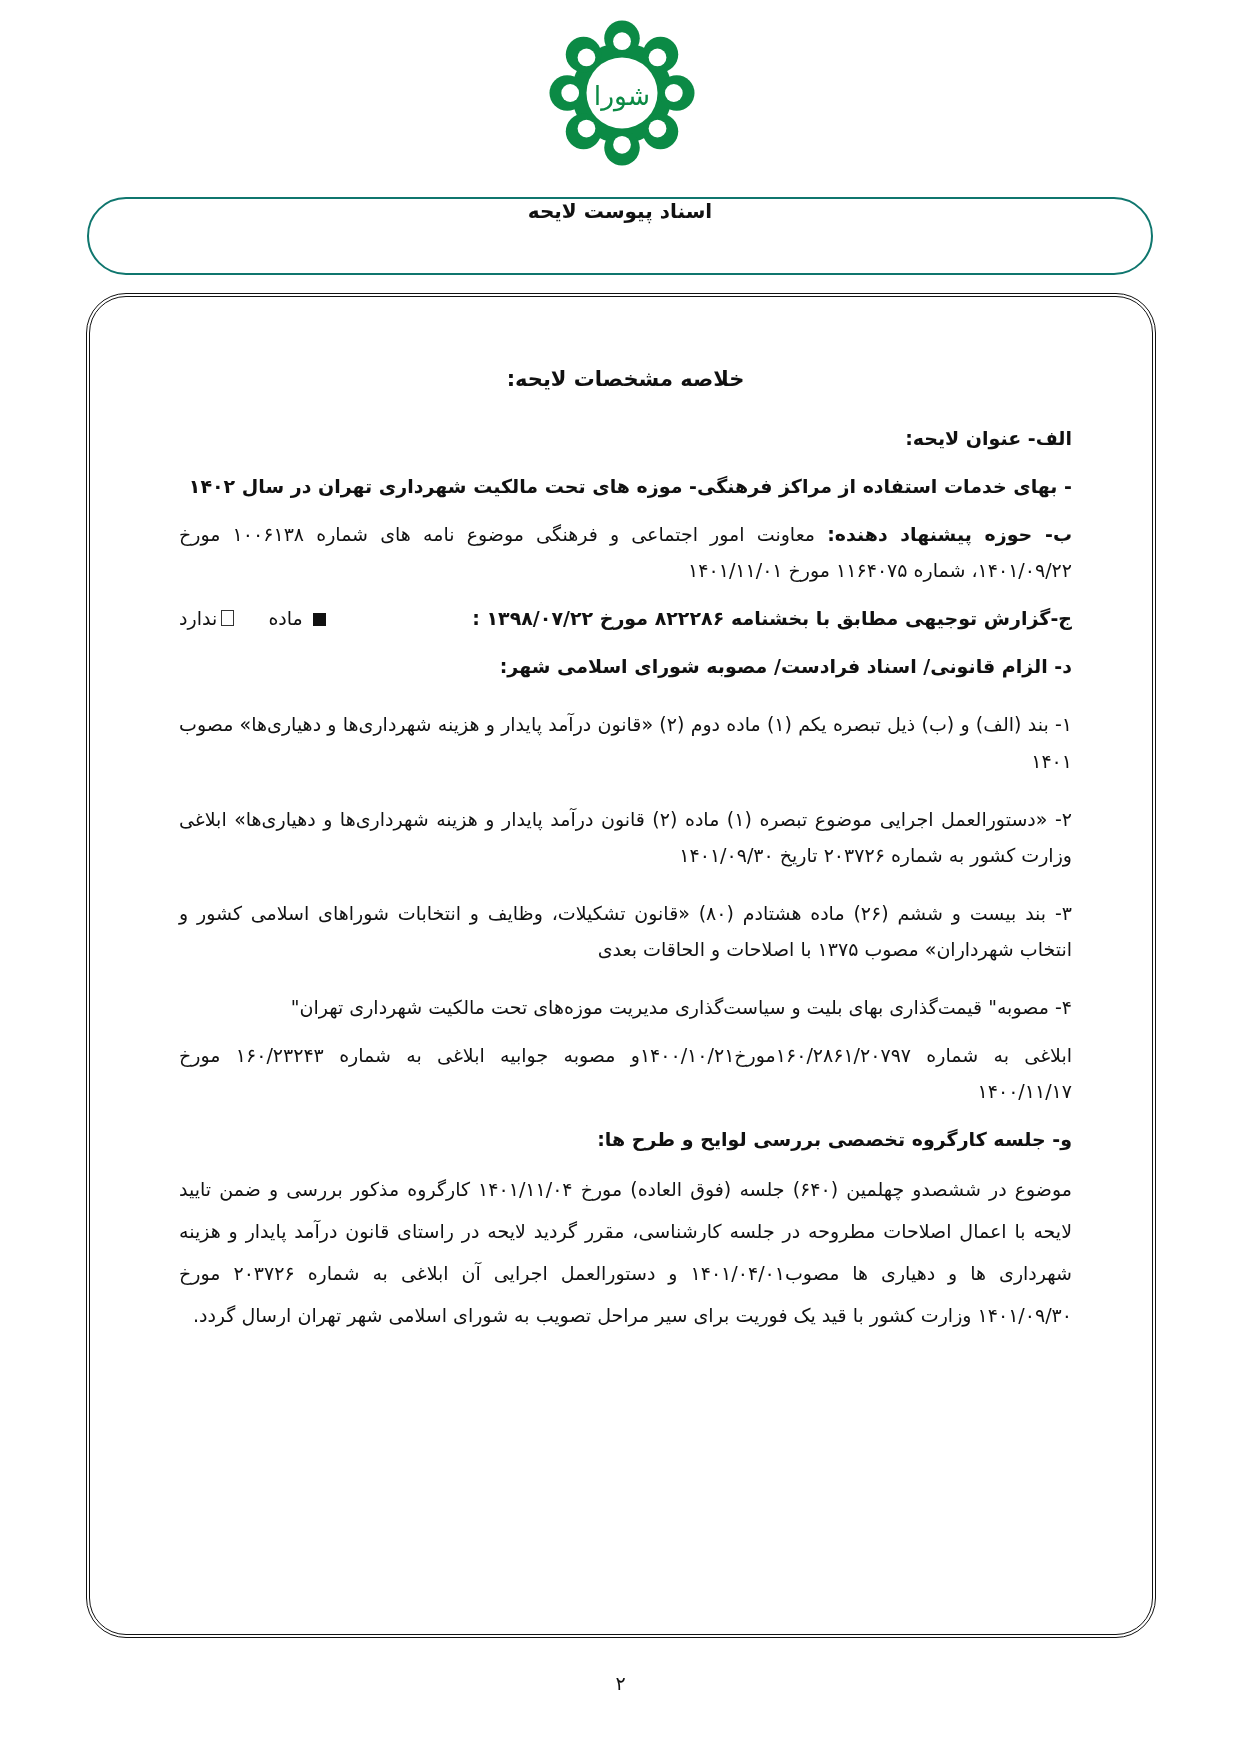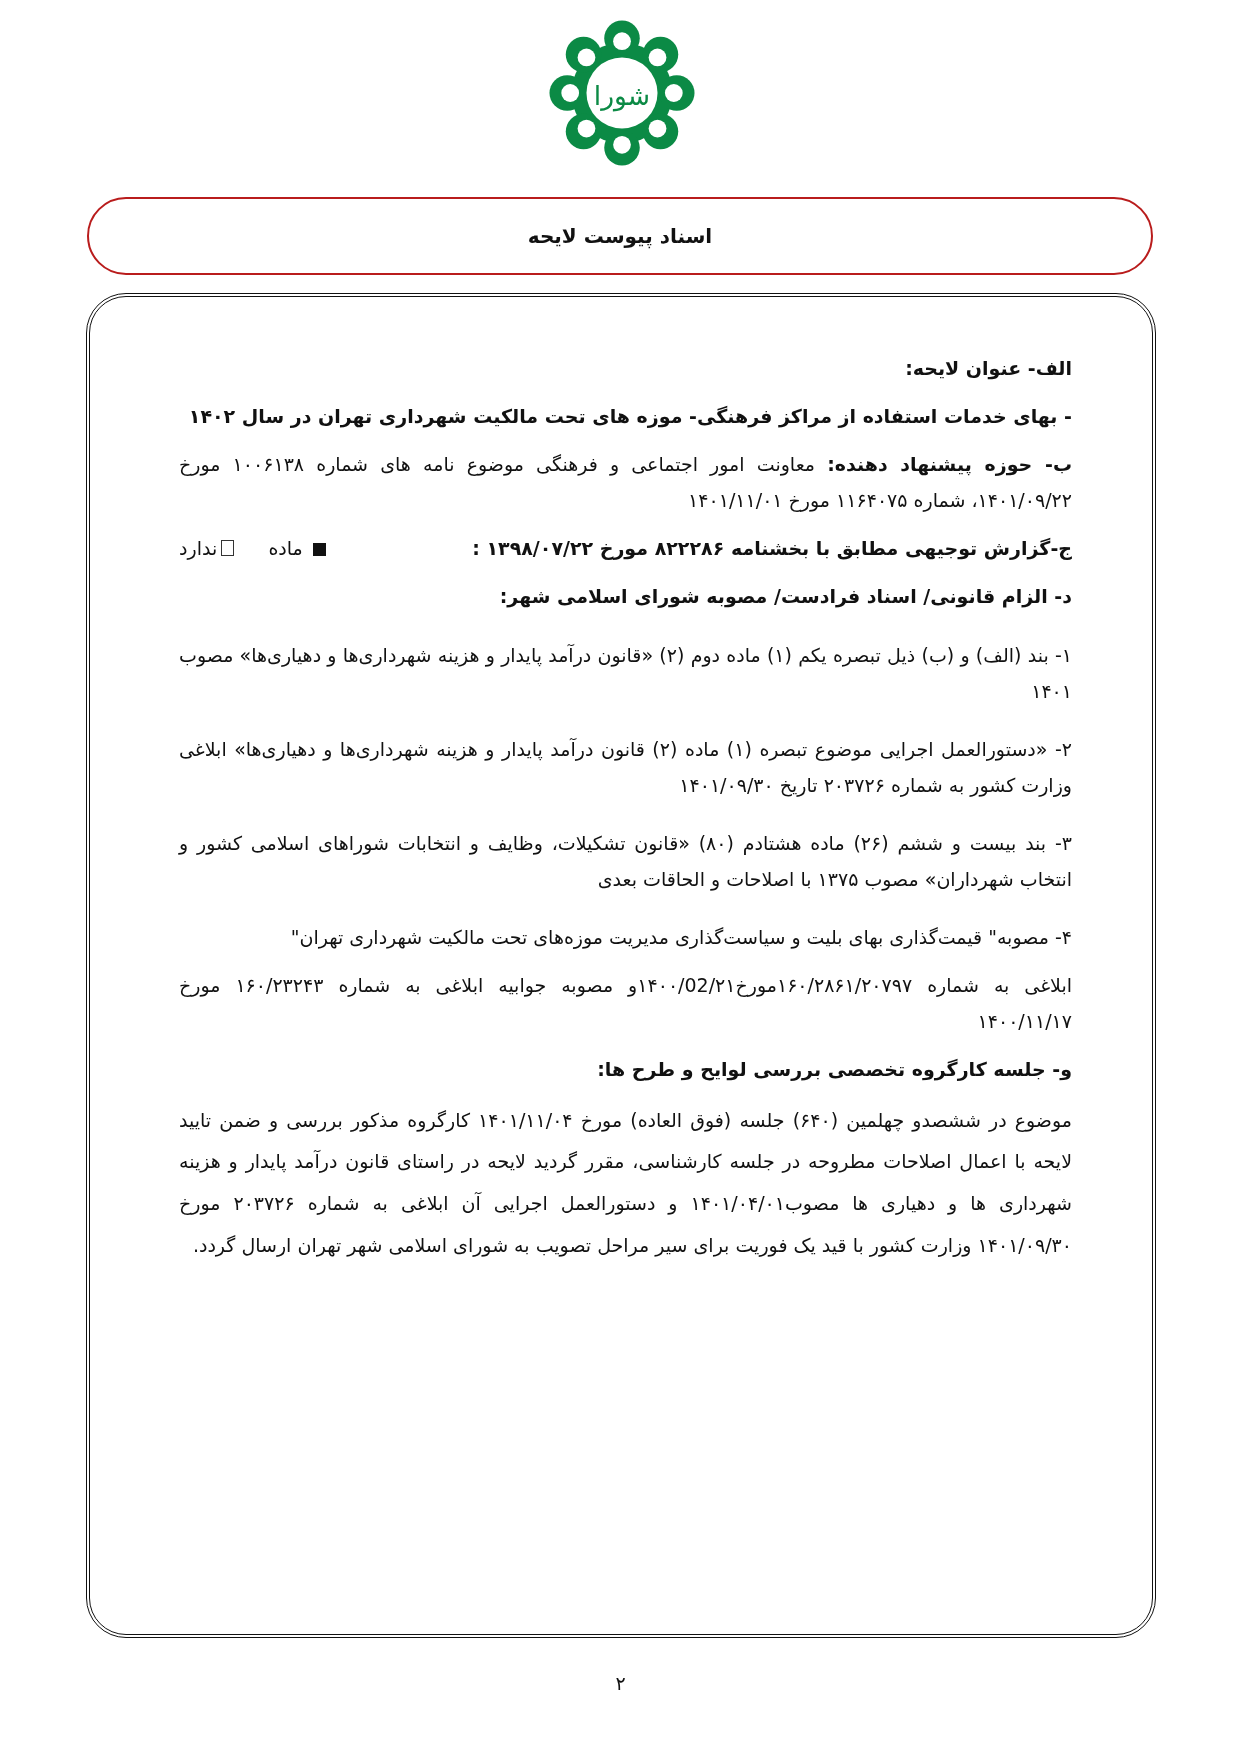--- a/index.html
+++ b/index.html
@@ -5,22 +5,22 @@
   html, body { margin: 0; padding: 0; background: #ffffff; }
   body {
     width: 1241px; height: 1755px; position: relative; overflow: hidden;
     font-family: "DejaVu Sans", sans-serif; color: #111;
   }
   .logo {
     position: absolute; left: 548px; top: 19px; width: 148px; height: 148px;
   }
   .header-box {
     position: absolute; left: 87px; top: 197px; width: 1066px; height: 78px;
-    border: 2px solid #b91c1c; border-radius: 42px; box-sizing: border-box;
-    display: flex; align-items: center; justify-content: center;
+    border: 2px solid #0f766e; border-radius: 42px; box-sizing: border-box;
+    display: flex; justify-content: center;
   }
   .header-title { font-size: 20px; font-weight: bold; }
   .main-box {
     position: absolute; left: 86px; top: 293px; width: 1070px; height: 1345px;
     border: 4px double #111; border-radius: 40px; box-sizing: border-box;
   }
   .content {
     position: absolute; left: 179px; top: 350px; width: 893px;
     font-size: 19px; line-height: 1.9; text-align: justify;
   }
@@ -65,20 +65,21 @@
   </svg>
 </div>
 
 <div class="header-box">
   <span class="header-title">اسناد پیوست لایحه</span>
 </div>
 
 <div class="main-box"></div>
 
 <div class="content">
+  <div class="summary-title">خلاصه مشخصات لایحه:</div>
 
   <div class="p sec-head">الف- عنوان لایحه:</div>
   <div class="p b">- بهای خدمات استفاده از مراکز فرهنگی- موزه های تحت مالکیت شهرداری تهران در سال ۱۴۰۲</div>
 
   <div class="p">
     <span class="sec-head">ب- حوزه پیشنهاد دهنده:</span>
     <span>معاونت امور اجتماعی و فرهنگی موضوع نامه های شماره ۱۰۰۶۱۳۸ مورخ ۱۴۰۱/۰۹/۲۲، شماره ۱۱۶۴۰۷۵ مورخ ۱۴۰۱/۱۱/۰۱</span>
   </div>
 
   <div class="p">
@@ -89,20 +90,20 @@
       &nbsp;&nbsp;&nbsp;
       <span class="chk"></span><span>ندارد</span>
     </span>
   </div>
 
   <div class="p sec-head">د- الزام قانونی/ اسناد فرادست/ مصوبه شورای اسلامی شهر:</div>
   <div class="p gap">۱- بند (الف) و (ب) ذیل تبصره یکم (۱) ماده دوم (۲) «قانون درآمد پایدار و هزینه شهرداری‌ها و دهیاری‌ها» مصوب ۱۴۰۱</div>
   <div class="p gap">۲- «دستورالعمل اجرایی موضوع تبصره (۱) ماده (۲) قانون درآمد پایدار و هزینه شهرداری‌ها و دهیاری‌ها» ابلاغی وزارت کشور به شماره ۲۰۳۷۲۶ تاریخ ۱۴۰۱/۰۹/۳۰</div>
   <div class="p gap">۳- بند بیست و ششم (۲۶) ماده هشتادم (۸۰) «قانون تشکیلات، وظایف و انتخابات شوراهای اسلامی کشور و انتخاب شهرداران» مصوب ۱۳۷۵ با اصلاحات و الحاقات بعدی</div>
   <div class="p gap">۴- مصوبه" قیمت‌گذاری بهای بلیت و سیاست‌گذاری مدیریت موزه‌های تحت مالکیت شهرداری تهران"</div>
-  <div class="p">ابلاغی به شماره ۱۶۰/۲۸۶۱/۲۰۷۹۷مورخ۱۴۰۰/02/۲۱و مصوبه جوابیه ابلاغی به شماره ۱۶۰/۲۳۲۴۳ مورخ ۱۴۰۰/۱۱/۱۷</div>
+  <div class="p">ابلاغی به شماره ۱۶۰/۲۸۶۱/۲۰۷۹۷مورخ۱۴۰۰/۱۰/۲۱و مصوبه جوابیه ابلاغی به شماره ۱۶۰/۲۳۲۴۳ مورخ ۱۴۰۰/۱۱/۱۷</div>
 
 
   <div class="p sec-head">و- جلسه کارگروه تخصصی بررسی لوایح و طرح ها:</div>
   <div class="p" style="line-height:2.2">موضوع در ششصدو چهلمین (۶۴۰) جلسه (فوق العاده) مورخ ۱۴۰۱/۱۱/۰۴ کارگروه مذکور بررسی و ضمن تایید لایحه با اعمال اصلاحات مطروحه در جلسه کارشناسی، مقرر گردید  لایحه در راستای  قانون درآمد پایدار و هزینه شهرداری ها و دهیاری ها مصوب۱۴۰۱/۰۴/۰۱ و دستورالعمل اجرایی آن ابلاغی به شماره ۲۰۳۷۲۶ مورخ ۱۴۰۱/۰۹/۳۰ وزارت کشور با قید یک فوریت برای سیر مراحل تصویب به شورای اسلامی شهر تهران ارسال گردد.</div>
 </div>
 
 <div class="page-num">۲</div>
 
 </body></html>

